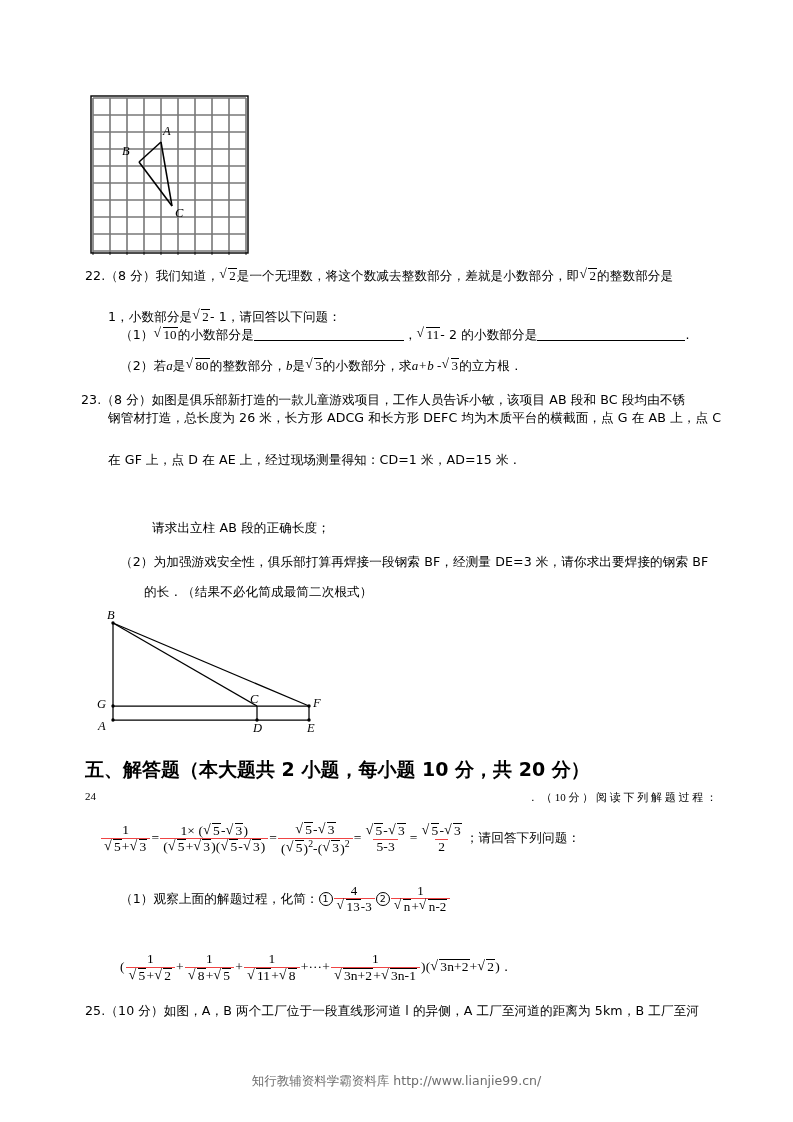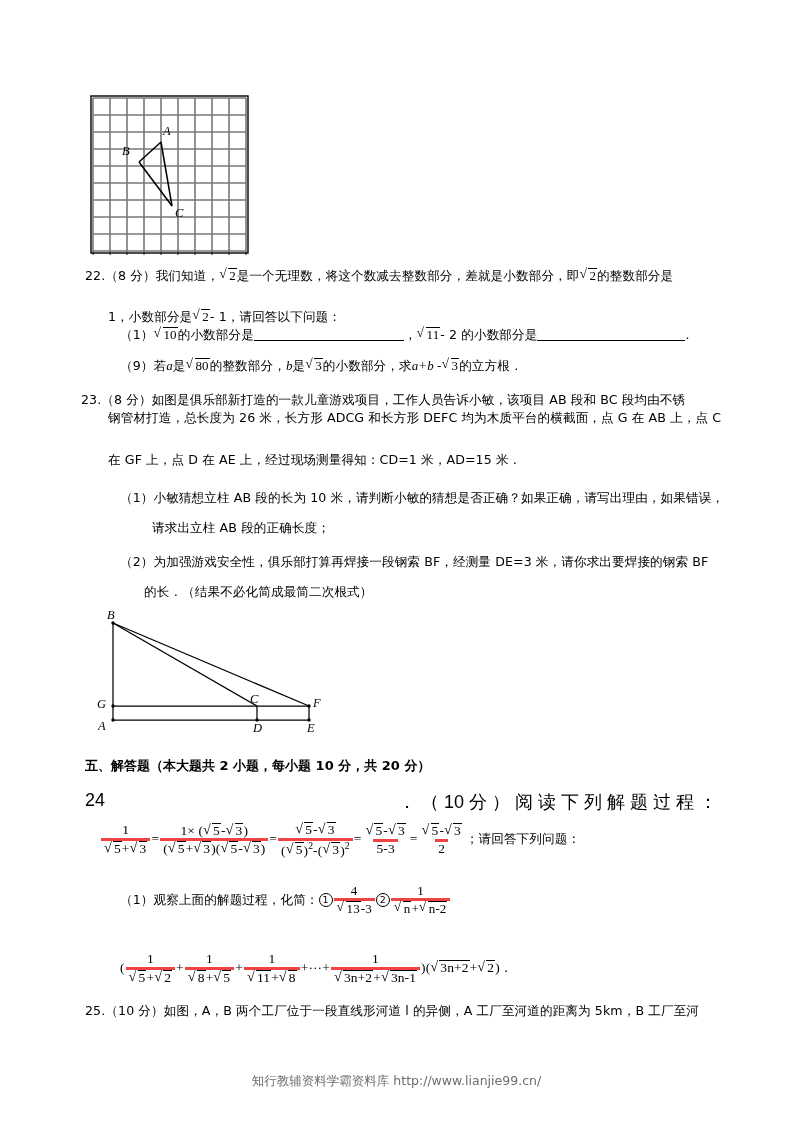--- a/index.html
+++ b/index.html
@@ -28,51 +28,51 @@
     font-size: 13.2px;
     line-height: 1.0;
     white-space: nowrap;
     letter-spacing: 0.1px;
   }
   .cn { font-family: "DejaVu Sans", "Liberation Sans", sans-serif; font-size: 12.6px; }
   .secthead {
     position: absolute;
     font-family: "DejaVu Sans", "Liberation Sans", sans-serif;
     font-weight: bold;
-    font-size: 13px;
+    font-size: 19px;
     white-space: nowrap;
   }
   .blank-ul {
     display: inline-block;
     border-bottom: 1px solid #000;
     height: 0.95em;
     vertical-align: -2px;
   }
   .justified {
     position: absolute;
     display: flex;
     justify-content: space-between;
-    font-family: Liberation Sans, sans-serif;
-    font-size: 18px;
+    font-family: Liberation Serif, serif;
+    font-size: 11px;
     white-space: nowrap;
   }
 
   
   .math { font-family: "Liberation Serif", "DejaVu Serif", serif; font-size: 13px; }
   .mi { font-style: italic; }
   .frac {
     display: inline-flex;
     flex-direction: column;
     align-items: center;
     vertical-align: middle;
     margin: 0 1px;
     line-height: 1.08;
   }
   .frac > .num { padding: 0 3px; }
-  .frac > .den { padding: 0 3px; border-top: 3px solid #ef4444; }
+  .frac > .den { padding: 0 3px; border-top: 1px solid #ef4444; }
   .rad {
     display: inline-block;
     position: relative;
     padding-left: 9px;
     white-space: nowrap;
   }
   .rad > .bar {
     display: inline-block;
     border-top: 1px solid #000;
     padding: 0 1px 0 1px;
@@ -160,30 +160,29 @@
 
   <div class="line cn" style="left:108px; top:297px;margin-top:12px;">
     <span>1，小数部分是</span><span class="math rad"><span class="bar">2</span></span><span>- 1，请回答以下问题：</span>
   </div>
 
   <div class="line cn" style="left:120px; top:327px;">
     <span>（1）</span><span class="math rad"><span class="bar">10</span></span><span>的小数部分是</span><span class="blank-ul" style="width:150px;"></span><span>，</span><span class="math rad"><span class="bar">11</span></span><span>- 2 的小数部分是</span><span class="blank-ul" style="width:148px;"></span><span>.</span>
   </div>
 
   <div class="line cn" style="left:120px; top:358px;">
-    <span>（9）若</span><span class="math mi">a</span><span>是</span><span class="math rad"><span class="bar">80</span></span><span>的整数部分，</span><span class="math mi">b</span><span>是</span><span class="math rad"><span class="bar">3</span></span><span>的小数部分，求</span><span class="math mi">a+b -</span><span class="math rad"><span class="bar">3</span></span><span>的立方根．</span>
+    <span>（2）若</span><span class="math mi">a</span><span>是</span><span class="math rad"><span class="bar">80</span></span><span>的整数部分，</span><span class="math mi">b</span><span>是</span><span class="math rad"><span class="bar">3</span></span><span>的小数部分，求</span><span class="math mi">a+b -</span><span class="math rad"><span class="bar">3</span></span><span>的立方根．</span>
   </div>
 
   <div class="line cn" style="left:81px; top:394px;">
     <span>23</span><span>.</span><span>（8 分）</span><span>如图是俱乐部新打造的一款儿童游戏项目，工作人员告诉小敏，该项目 AB 段和 BC 段均由不锈</span>
   </div>
   <div class="line cn" style="left:108px; top:412px;">钢管材打造，总长度为 26 米，长方形 ADCG 和长方形 DEFC 均为木质平台的横截面，点 G 在 AB 上，点 C</div>
   <div class="line cn" style="left:108px; top:454px;">在 GF 上，点 D 在 AE 上，经过现场测量得知：CD=1 米，AD=15 米．</div>
 
-  <div class="line cn" style="left:120px; top:492px;">（1）小敏猜想立柱 AB 段的长为 10 米，请判断小敏的猜想是否正确？如果正确，请写出理由，如果错误，</div>
   <div class="line cn" style="left:108px; top:522px;margin-left:44px;">请求出立柱 AB 段的正确长度；</div>
   <div class="line cn" style="left:120px; top:556px;">（2）为加强游戏安全性，俱乐部打算再焊接一段钢索 BF，经测量 DE=3 米，请你求出要焊接的钢索 BF</div>
   <div class="line cn" style="left:108px; top:586px;padding-left:36px;">的长．（结果不必化简成最简二次根式）</div>
 
   <div class="figure" style="left:85px; top:608px;">
     <svg width="245" height="135" viewBox="0 0 245 135">
       <g stroke="#000000" stroke-width="1.25" fill="none">
         <line x1="28" y1="15" x2="28" y2="112"></line>
         <line x1="28" y1="15" x2="224" y2="98"></line>
         <line x1="28" y1="15" x2="172" y2="98"></line>

